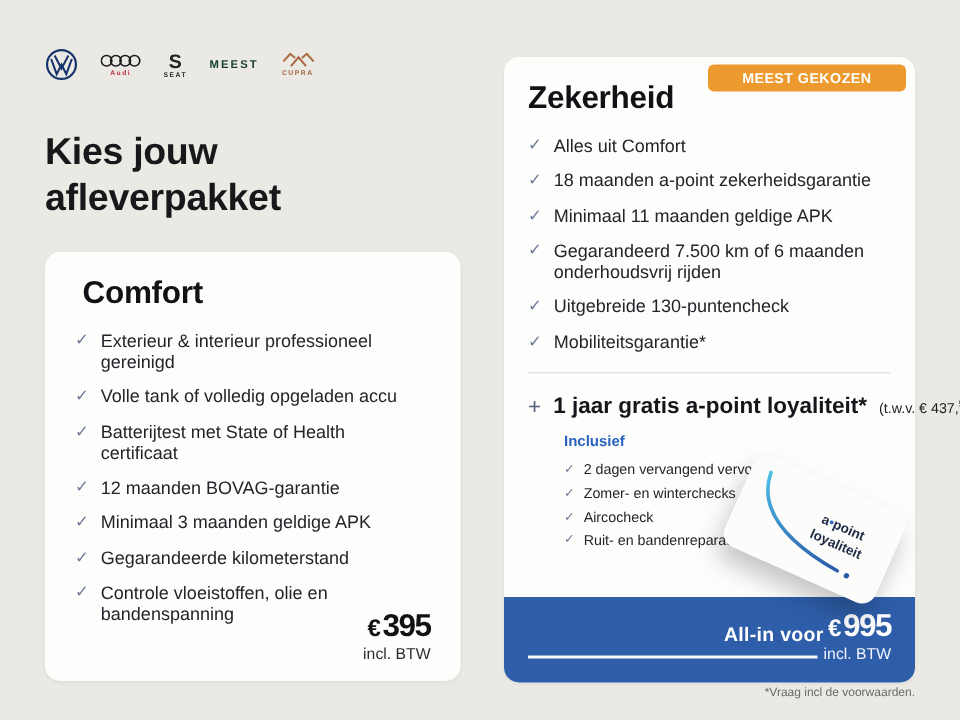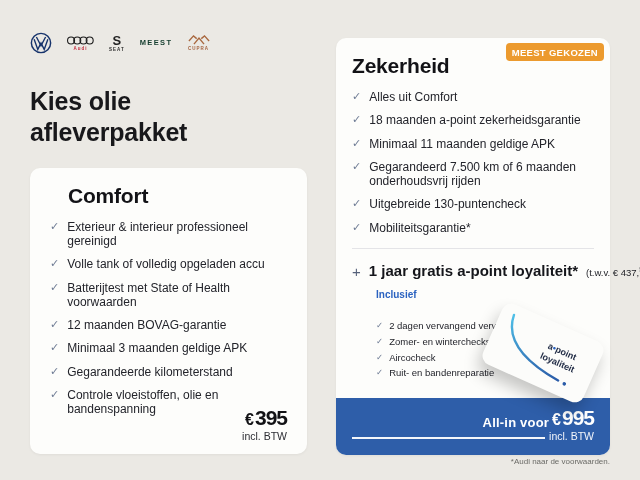--- a/index.html
+++ b/index.html
@@ -26,49 +26,49 @@
     color:#18181b; letter-spacing:-0.2px;
   }
   
   .card {
     position:absolute; background:#fdfdfb; border-radius:10px;
     box-shadow:0 1px 3px rgba(0,0,0,0.05);
   }
   .card-comfort { left:30px; top:168px; width:277px; height:286px; padding:16px 14px 14px 20px; }
   .card-zekerheid { left:336px; top:38px; width:274px; height:417px; padding:16px 14px 0 16px; }
   .card h2 { font-size:21px; font-weight:700; color:#121216; letter-spacing:-0.2px; }
-  .card-comfort h2 { margin-left:18px; }
+  .card-comfort h2 { margin-left:5px; }
   .checklist { list-style:none; margin-top:12px; display:flex; flex-direction:column; gap:9px; }
   .checklist li { display:flex; gap:8px; align-items:flex-start; font-size:12px; font-weight:500; line-height:1.18; color:#23242b; }
   .checklist li .chk {
     font-family:"DejaVu Sans", sans-serif; color:#6e7b94; font-size:11px;
     line-height:1.3; flex:0 0 auto;
   }
   .card-comfort .checklist { max-width:228px; }
   .card-zekerheid .checklist { max-width:236px; }
   
   .price-block { position:absolute; right:20px; bottom:12px; text-align:right; color:#121215; }
   .price-line { display:flex; align-items:baseline; justify-content:flex-end; line-height:1; }
   .price-cur { font-size:16px; font-weight:600; margin-right:1px; }
   .price-amt { font-size:21px; font-weight:700; letter-spacing:-1px; }
   .price-note { font-size:10.5px; font-weight:500; margin-top:2px; color:#2c2d33; }
   
   .badge {
     position:absolute; top:5px; right:6px; background:#ec9a2e; color:#fff;
     font-size:9.5px; font-weight:700; letter-spacing:0.3px;
-    padding:4px 6px 3px; border-radius:4px;
+    padding:4px 23px 3px; border-radius:4px;
   }
   
   .divider { border:none; border-top:1px solid #e4e4e7; margin:13px 2px 0 0; }
   .bonus-row { display:flex; align-items:baseline; gap:8px; margin-top:13px; }
   .plus { font-size:15px; font-weight:500; color:#56617a; line-height:1; position:relative; top:1px; }
   .bonus-title { font-size:15px; font-weight:700; color:#15161b; white-space:nowrap; }
   .bonus-value { font-size:9.5px; font-weight:500; color:#1d1e24; white-space:nowrap; }
   .bonus-value sup { font-size:6.5px; }
-  .inclusief { margin:10px 0 20px 24px; font-size:10px; font-weight:700; color:#2a62c0; }
+  .inclusief { margin:10px 0 8px 24px; font-size:10px; font-weight:700; color:#2a62c0; }
   .sub-checklist { list-style:none; margin-left:24px; display:flex; flex-direction:column; gap:4px; max-width:150px; }
   .sub-checklist li { display:flex; gap:6px; align-items:flex-start; font-size:9.5px; font-weight:500; line-height:1.25; color:#23242b; }
   .sub-checklist li .chk { font-family:"DejaVu Sans", sans-serif; color:#6e7b94; font-size:8.5px; line-height:1.35; }
   
   .loyalty-card {
     position:absolute; left:152px; top:282px; width:110px; height:66px;
     background:#fcfcfa; border-radius:10px; transform:rotate(24deg);
     box-shadow:0 10px 16px rgba(0,0,0,0.22); z-index:3;
   }
   .loyalty-card svg { position:absolute; inset:0; }
@@ -126,39 +126,39 @@
       <svg width="22" height="12" viewBox="0 0 48 24">
         <path d="M2 14 L12 3 L19 9" fill="none" stroke="#a9683f" stroke-width="3"></path>
         <path d="M46 14 L36 3 L29 9" fill="none" stroke="#a9683f" stroke-width="3"></path>
         <path d="M13 21 L24 8 L35 21" fill="none" stroke="#a9683f" stroke-width="3"></path>
       </svg>
       <span class="wordmark wm-cupra">CUPRA</span>
     </div>
   </div>
 
   <div class="page-title">
-    <div>Kies olie</div>
+    <div>Kies jouw</div>
     <div>afleverpakket</div>
   </div>
 </div>
 
 <div class="card card-comfort">
   <h2>Comfort</h2>
   <ul class="checklist">
     <li>
         <span class="chk">✓</span>
         <span>Exterieur &amp; interieur professioneel gereinigd</span>
       </li>
     <li>
         <span class="chk">✓</span>
         <span>Volle tank of volledig opgeladen accu</span>
       </li>
     <li>
         <span class="chk">✓</span>
-        <span>Batterijtest met State of Health voorwaarden</span>
+        <span>Batterijtest met State of Health certificaat</span>
       </li>
     <li>
         <span class="chk">✓</span>
         <span>12 maanden BOVAG-garantie</span>
       </li>
     <li>
         <span class="chk">✓</span>
         <span>Minimaal 3 maanden geldige APK</span>
       </li>
     <li>
@@ -263,13 +263,13 @@
           <span class="price-cur">€</span>
           <span class="price-amt">995</span>
         </div>
         <div class="price-note">incl. BTW</div>
       </div>
     </div>
     <div class="allin-underline"></div>
   </div>
 </div>
 
-<div class="disclaimer">*Audi naar de voorwaarden.</div>
+<div class="disclaimer">*Vraag incl de voorwaarden.</div>
 
 </body></html>

